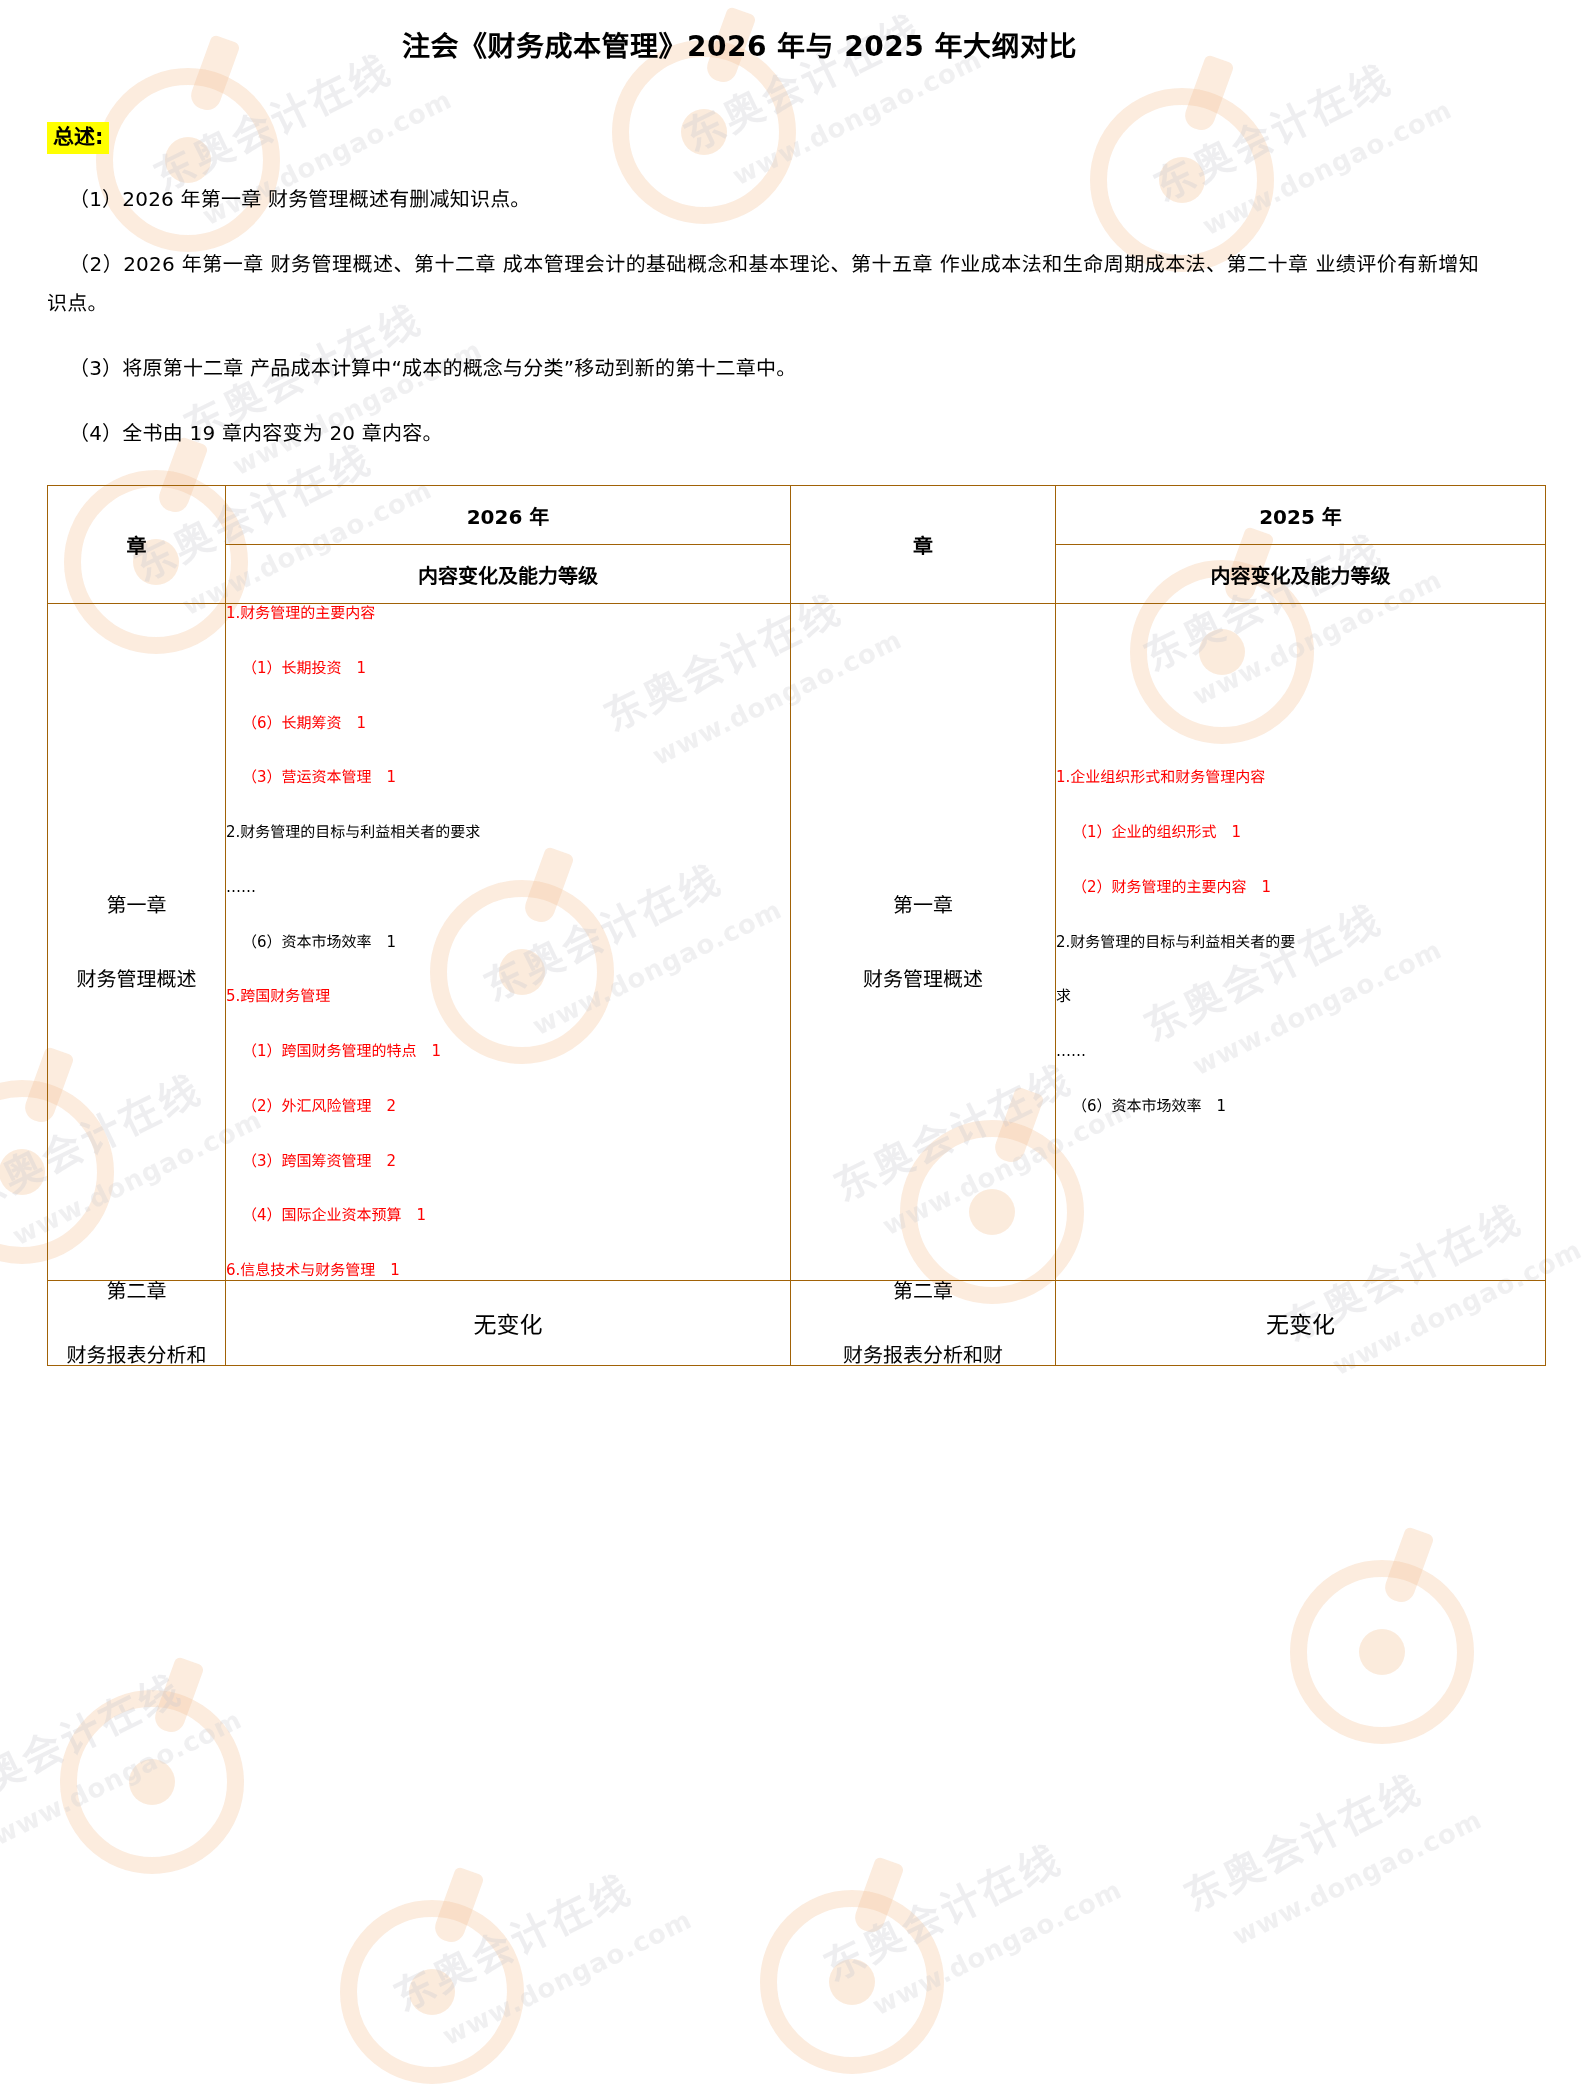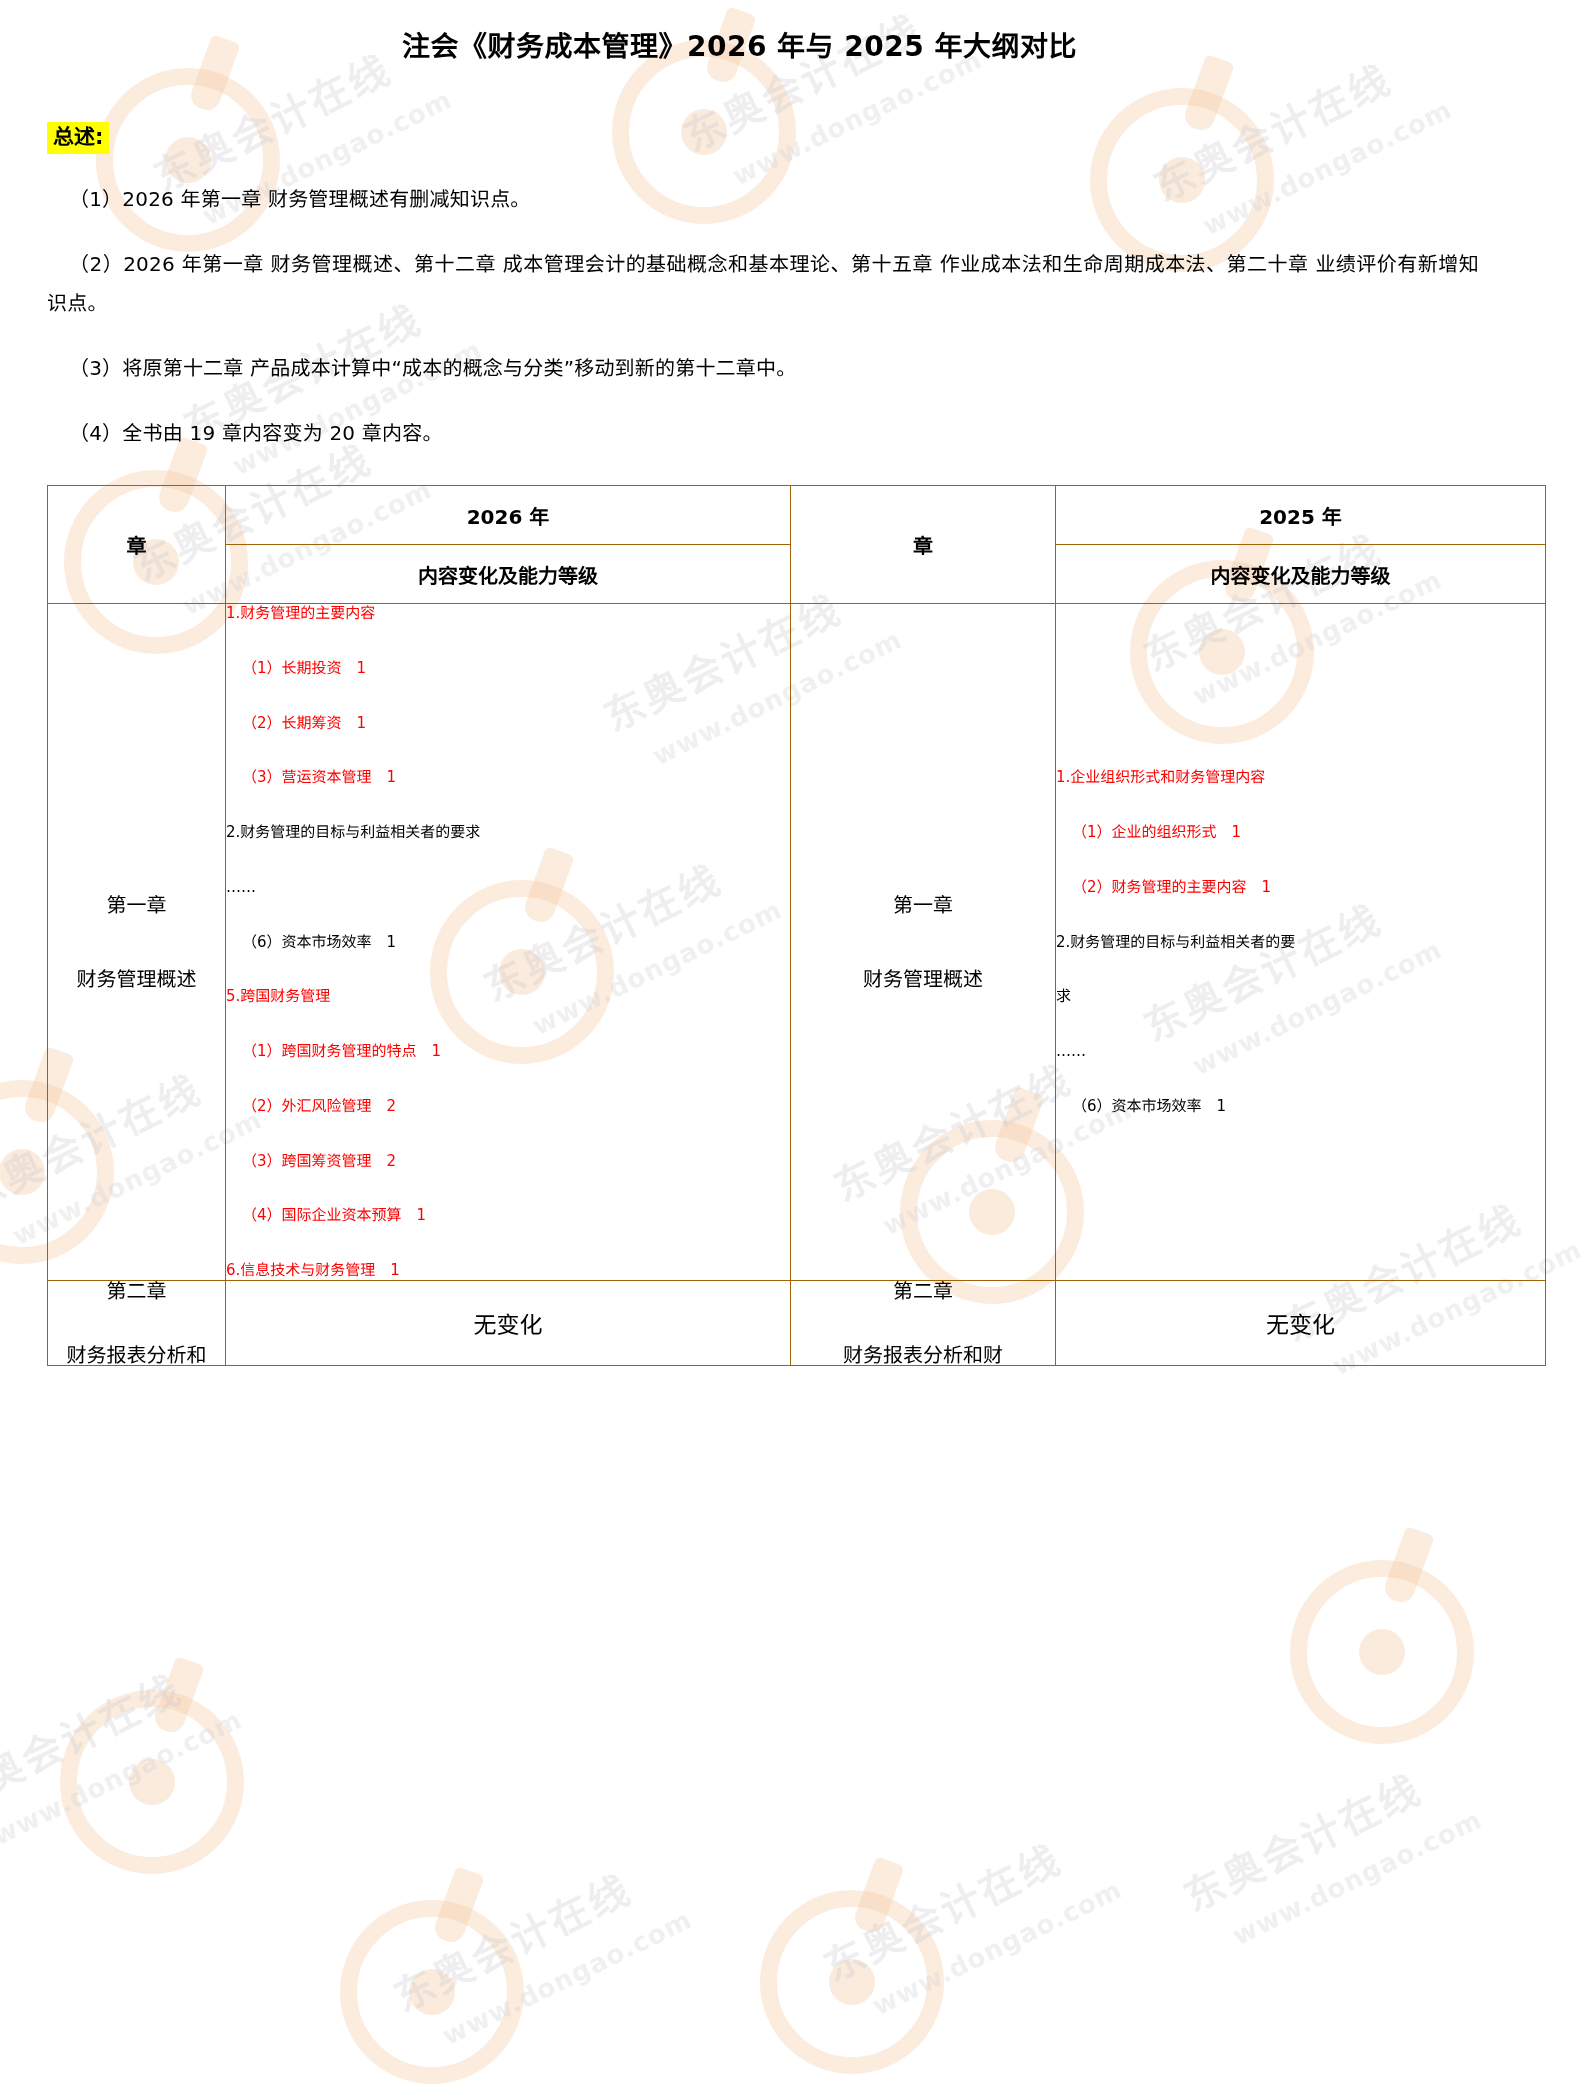--- a/index.html
+++ b/index.html
@@ -301,21 +301,21 @@
     <tbody>
 
       <tr>
         <td class="chapter-cell">
           <span class="ch-num">第一章</span>
           <span class="ch-name">财务管理概述</span>
         </td>
         <td class="content-cell" id="cell-2026-1">
             <div class="ln red">1.财务管理的主要内容</div>
             <div class="ln red sub">（1）长期投资　1</div>
-            <div class="ln red sub">（2）长期筹资　1</div>
+            <div class="ln red sub">（6）长期筹资　1</div>
             <div class="ln red sub">（3）营运资本管理　1</div>
             <div class="ln black">2.财务管理的目标与利益相关者的要求</div>
             <div class="ln black">……</div>
             <div class="ln black sub">（6）资本市场效率　1</div>
             <div class="ln red">5.跨国财务管理</div>
             <div class="ln red sub">（1）跨国财务管理的特点　1</div>
             <div class="ln red sub">（2）外汇风险管理　2</div>
             <div class="ln red sub">（3）跨国筹资管理　2</div>
             <div class="ln red sub">（4）国际企业资本预算　1</div>
             <div class="ln red">6.信息技术与财务管理　1</div>

